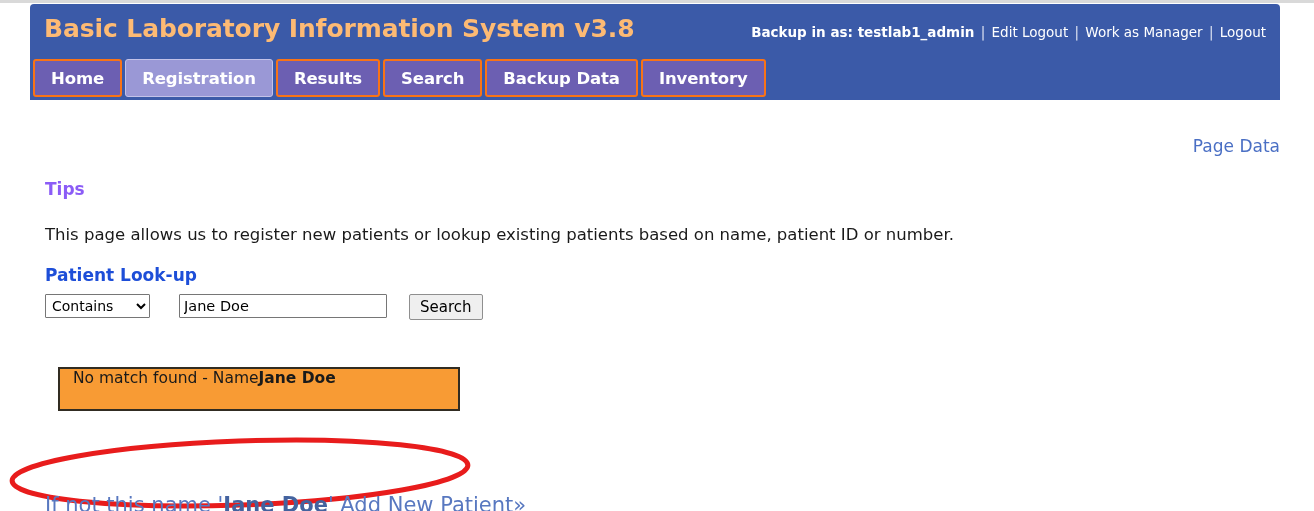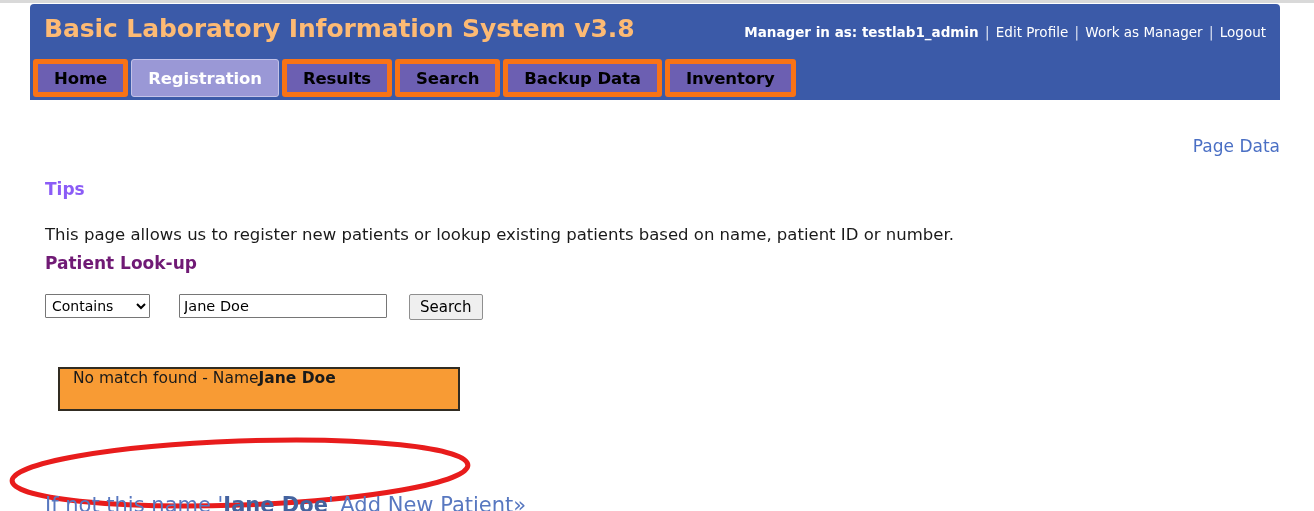--- a/index.html
+++ b/index.html
@@ -76,23 +76,23 @@
     left: 3px;
     top: 55px;
     height: 38px;
     display: flex;
     gap: 3px;
   }
   .tab {
     height: 38px;
     box-sizing: border-box;
     background: #6c5fb2;
-    border: 5px solid #f97316;
+    border: 2px solid #f97316;
     border-radius: 3px;
-    color: #000000;
+    color: #ffffff;
     font-size: 16.5px;
     font-weight: bold;
     display: flex;
     align-items: center;
     justify-content: center;
     padding: 0 16px;
     cursor: pointer;
     white-space: nowrap;
     letter-spacing: -0.1px;
   }
@@ -132,24 +132,24 @@
     position: absolute;
     left: 45px;
     top: 125px;
     font-size: 16.5px;
     color: #1a1a1a;
     white-space: nowrap;
   }
   .lookup-title {
     position: absolute;
     left: 45px;
-    top: 153px;
+    top: 165px;
     font-size: 17px;
     font-weight: bold;
-    color: #701a75;
+    color: #1d4ed8;
   }
 
   
   .form-row {
     position: absolute;
     left: 45px;
     top: 194px;
     display: flex;
     align-items: flex-start;
   }
@@ -244,23 +244,23 @@
 </head>
 <body>
 
 <div class="top-rule"></div>
 
 <div class="header">
 
   <div class="app-title">Basic Laboratory Information System v3.8</div>
 
   <div class="user-bar">
-    <span class="lbl">Manager in as: testlab1_admin</span>
+    <span class="lbl">Backup in as: testlab1_admin</span>
     <span class="sep">|</span>
-    <a class="ulink">Edit Profile</a>
+    <a class="ulink">Edit Logout</a>
     <span class="sep">|</span>
     <a class="ulink">Work as Manager</a>
     <span class="sep">|</span>
     <a class="ulink">Logout</a>
   </div>
 
   <div class="navbar">
     <div class="tab">Home</div>
     <div class="tab active">Registration</div>
     <div class="tab">Results</div>

